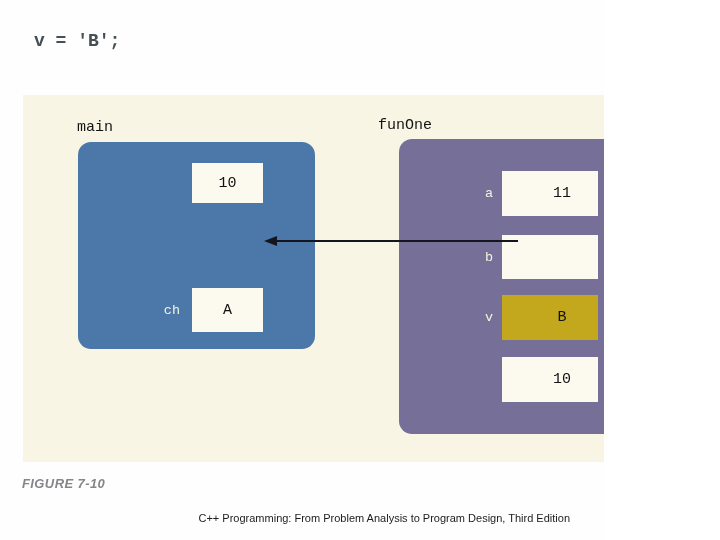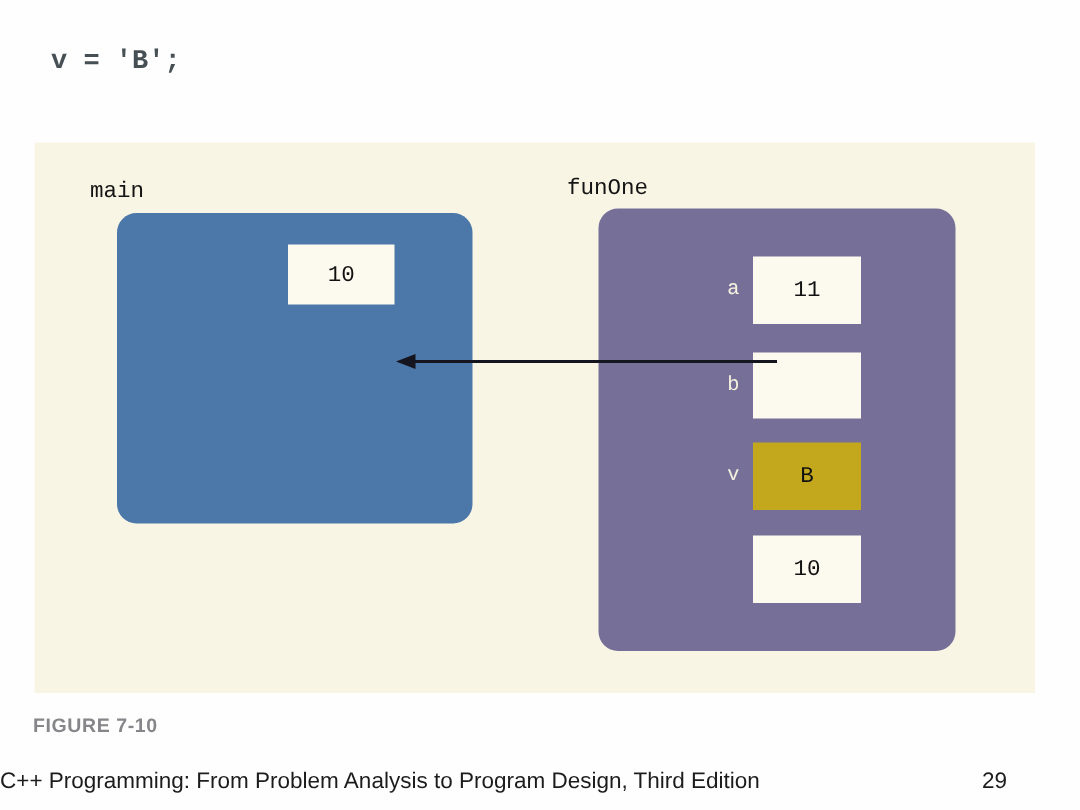--- a/index.html
+++ b/index.html
@@ -1,17 +1,17 @@
 <!DOCTYPE html>
 <html style="--main-box: #4b78a9; --funone-box: #767098; --highlight-cell: #c3a71d; --panel-bg: #f9f5e5; --cell-bg: #fcf9ee; --comment-teal: #2e9377; --arrow: #15151f;"><head>
 <meta charset="utf-8">
 <style>
   html,body{margin:0;padding:0;}
   body{font-family:"Liberation Sans",sans-serif;background:#ffffff;}
-  .slide{position:relative;width:720px;height:540px;background:#fefefe;overflow:hidden;}
+  .slide{position:relative;width:604px;height:540px;background:#fefefe;overflow:hidden;}
 
   
   .code-left{
     position:absolute;left:34px;top:31px;
     font-family:"Liberation Mono",monospace;font-size:18px;font-weight:bold;
     color:#454f54;white-space:pre;
   }
   .code-right{
     position:absolute;right:12px;top:29px;
     font-family:"Liberation Mono",monospace;font-size:20px;font-weight:bold;
@@ -19,21 +19,21 @@
   }
 
   
   .panel{position:absolute;left:23px;top:95px;width:667px;height:367px;
     background:var(--panel-bg,#f9f5e5);}
 
   .frame-label{
     position:absolute;font-family:"Liberation Mono",monospace;
     font-size:15px;color:#141414;
   }
-  .main-label{left:60px;top:119px;}
+  .main-label{left:77px;top:119px;}
   .funone-label{left:378px;top:117px;}
 
   .box{position:absolute;border-radius:13px;}
   .main-box{left:78px;top:142px;width:237px;height:207px;background:var(--main-box,#4b78a9);}
   .funone-box{left:399px;top:139px;width:238px;height:295px;background:var(--funone-box,#767098);}
 
   .var-row{position:absolute;left:0;width:100%;}
   .var-label{
     position:absolute;left:0;top:0;height:100%;
     display:flex;align-items:center;justify-content:flex-end;
@@ -42,62 +42,66 @@
   }
   .main-box .var-label{width:102px;}
   .funone-box .var-label{width:94px;}
   .var-cell{
     position:absolute;top:0;height:100%;
     background:var(--cell-bg,#fcf9ee);
     display:flex;align-items:center;justify-content:center;
     font-family:"Liberation Mono",monospace;font-size:15px;color:#111111;
   }
   .main-box .var-cell{left:114px;width:71px;}
-  .funone-box .var-cell{left:103px;width:72px;}
+  .funone-box .var-cell{left:103px;width:72px;padding-left:24px;}
   .cell-highlight{background:var(--highlight-cell,#c3a71d);}
 
   .m-row-0{top:21px;height:40px;}
   .m-row-1{top:82px;height:45px;}
   .m-row-2{top:146px;height:44px;}
   .f-row-0{top:32px;height:45px;}
   .f-row-1{top:96px;height:44px;}
   .f-row-2{top:156px;height:45px;}
   .f-row-3{top:218px;height:45px;}
 
   
   .arrow-line{position:absolute;left:275px;top:240px;width:243px;height:2px;
     background:var(--arrow,#15151f);}
   .arrow-head{position:absolute;left:264px;top:236px;width:0;height:0;
     border-top:5px solid transparent;border-bottom:5px solid transparent;
     border-right:13px solid var(--arrow,#15151f);}
 
   
   .caption{position:absolute;left:22px;top:476px;display:flex;gap:15px;align-items:baseline;}
-  .caption-label{font-size:13px;font-weight:bold;color:#86868a;letter-spacing:0.4px;}
+  .caption-label{font-size:13px;font-weight:bold;color:#86868a;letter-spacing:0.4px;font-style:italic;}
   .caption-text{font-size:13.5px;color:#96969a;}
 
   
-  .footer-text{position:absolute;left:0;top:512px;width:570px;text-align:left;
-    font-size:15px;color:#1c1c1c;}
+  .footer-text{position:absolute;left:0;top:512px;width:570px;text-align:right;
+    font-size:11px;color:#1c1c1c;}
   .page-num{position:absolute;left:648px;top:512px;width:30px;text-align:center;
     font-size:15px;color:#1c1c1c;}
 </style>
 </head>
 <body>
 
 <div class="slide">
 
   <span class="code-left">v = 'B';</span>
 
   <div class="panel"></div>
 
   <span class="frame-label main-label">main</span>
   <div class="box main-box">
     <div class="var-row m-row-0">
       <span class="var-cell">10</span>
+    </div>
+    <div class="var-row m-row-2">
+      <span class="var-label">ch</span>
+      <span class="var-cell">A</span>
     </div>
   </div>
 
   <span class="frame-label funone-label">funOne</span>
   <div class="box funone-box">
     <div class="var-row f-row-0">
       <span class="var-label">a</span>
       <span class="var-cell">11</span>
     </div>
     <div class="var-row f-row-1">

